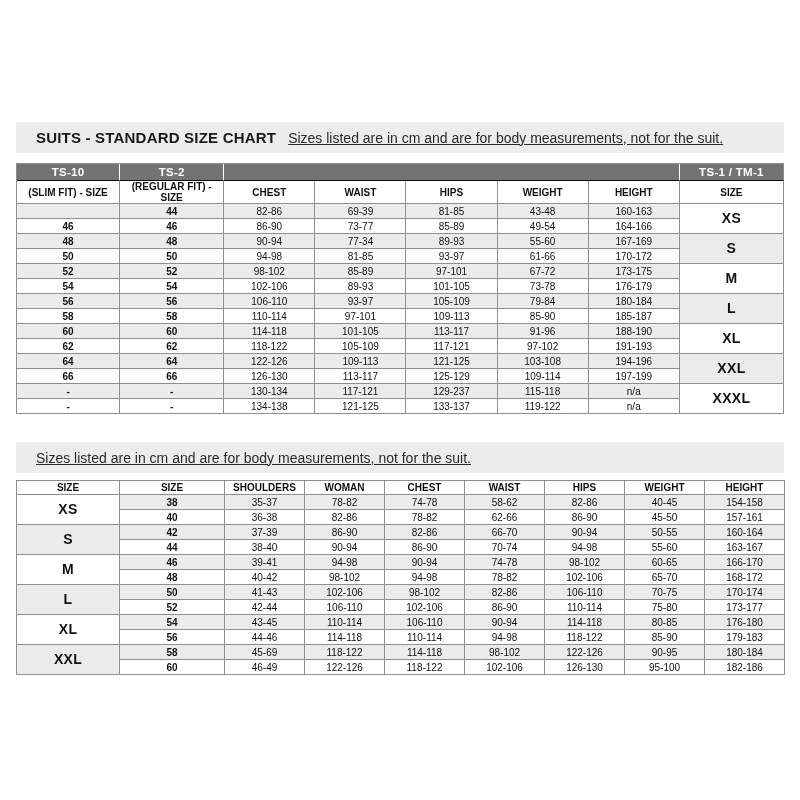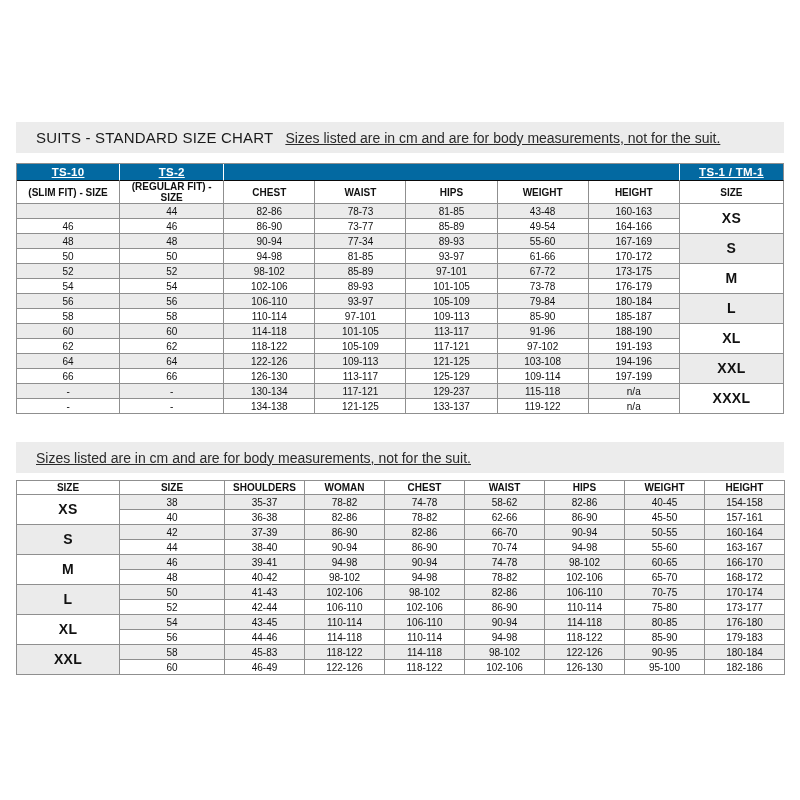--- a/index.html
+++ b/index.html
@@ -10,46 +10,46 @@
   }
   .page{position:relative;width:800px;height:800px;overflow:hidden;background:#fff;}
   .content{position:absolute;left:16px;top:122px;width:768px;}
 
   .title-bar{
     background:#ececec;height:31px;box-sizing:border-box;
     display:flex;align-items:center;gap:12px;
     padding:0 6px 0 20px;white-space:nowrap;overflow:hidden;
   }
   .title-bar h2{
-    margin:0;font-size:15px;font-weight:400;letter-spacing:.2px;color:#1a1a1a;
+    margin:0;font-size:15px;font-weight:700;letter-spacing:.2px;color:#1a1a1a;
   }
   .subtitle{font-size:14px;color:#2a2a2a;text-decoration:underline;}
 
   table.size-table{
     width:768px;table-layout:fixed;border-spacing:0;
     border-left:1px solid #8f8f8f;border-top:1px solid #8f8f8f;
   }
   #men-table{margin-top:10px;}
   .section-women{margin-top:28px;}
   #women-table{margin-top:7px;}
 
   th,td{
     border-right:1px solid #8f8f8f;border-bottom:1px solid #8f8f8f;
     text-align:center;vertical-align:middle;padding:0;
     font-size:10px;height:14px;line-height:1.1;background:#fff;
     overflow:hidden;
   }
   thead th{font-weight:700;height:13px;}
   .th-black{
-    background:#0369a1;color:#ffffff;height:16px;font-size:11.5px;
-    border-bottom-color:#0a0a0a;letter-spacing:.3px;text-decoration:underline;
+    background:#737373;color:#ffffff;height:16px;font-size:11.5px;
+    border-bottom-color:#0a0a0a;letter-spacing:.3px;
   }
   .th-black.sep{border-right-color:#ffffff;}
   td.alt, th.alt{background:#ebebeb;}
-  td.bold{font-weight:400;}
+  td.bold{font-weight:700;}
   td.size-cell{font-weight:700;font-size:14px;letter-spacing:.3px;}
 
   
   .c-slim{width:103px}.c-reg{width:104px}.c-meas{width:91px}.c-size{width:104px}
   
   .w-size1{width:103px}.w-size2{width:105px}.w-meas{width:80px}
 </style>
 </head>
 <body>
 
@@ -88,21 +88,21 @@
               <th>WEIGHT</th>
               <th>HEIGHT</th>
               <th>SIZE</th>
             </tr>
           </thead>
         <tbody>
             <tr>
               <td class="bold alt"></td>
               <td class="bold alt">44</td>
               <td class="alt">82-86</td>
-              <td class="alt">78-73</td>
+              <td class="alt">69-39</td>
               <td class="alt">81-85</td>
               <td class="alt">43-48</td>
               <td class="alt">160-163</td>
               <td class="size-cell" rowspan="2">XS</td>
             </tr>
             <tr>
               <td class="bold">46</td>
               <td class="bold">46</td>
               <td>86-90</td>
               <td>73-77</td>
@@ -359,21 +359,21 @@
               <td>114-118</td>
               <td>110-114</td>
               <td>94-98</td>
               <td>118-122</td>
               <td>85-90</td>
               <td>179-183</td>
             </tr>
             <tr>
               <td class="size-cell alt" rowspan="2">XXL</td>
               <td class="bold alt">58</td>
-              <td class="alt">45-83</td>
+              <td class="alt">45-69</td>
               <td class="alt">118-122</td>
               <td class="alt">114-118</td>
               <td class="alt">98-102</td>
               <td class="alt">122-126</td>
               <td class="alt">90-95</td>
               <td class="alt">180-184</td>
             </tr>
             <tr>
               <td class="bold">60</td>
               <td>46-49</td>

